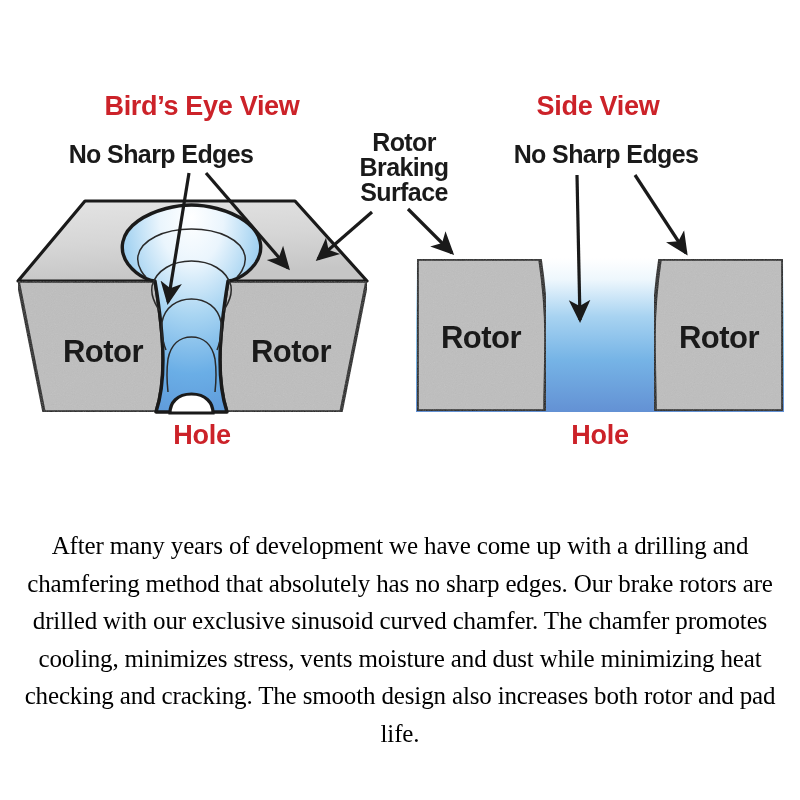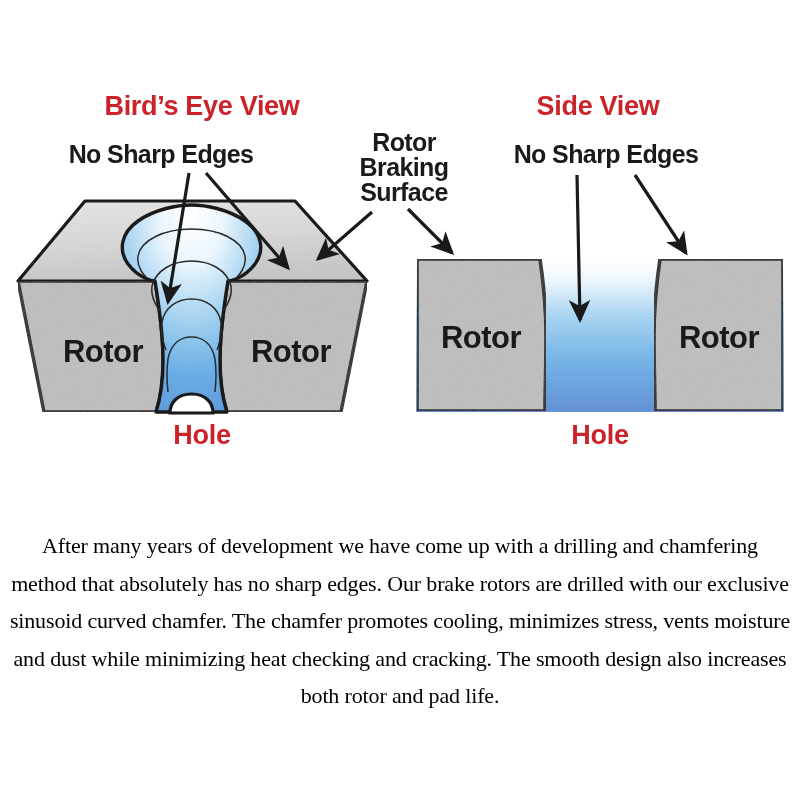--- a/index.html
+++ b/index.html
@@ -41,21 +41,21 @@
     font-size: 27px;
     letter-spacing: -0.2px;
   }
   .body-copy {
     position: absolute;
     left: 8px;
     top: 527px;
     width: 784px;
     text-align: center;
     font-family: "Liberation Serif", serif;
-    font-size: 22px;
+    font-size: 25px;
     line-height: 37.5px;
     color: #000000;
     letter-spacing: -0.15px;
   }
 </style>
 </head>
 <body>
 
 <svg id="figure" viewBox="0 0 800 800" xmlns="http://www.w3.org/2000/svg">
   <defs>

